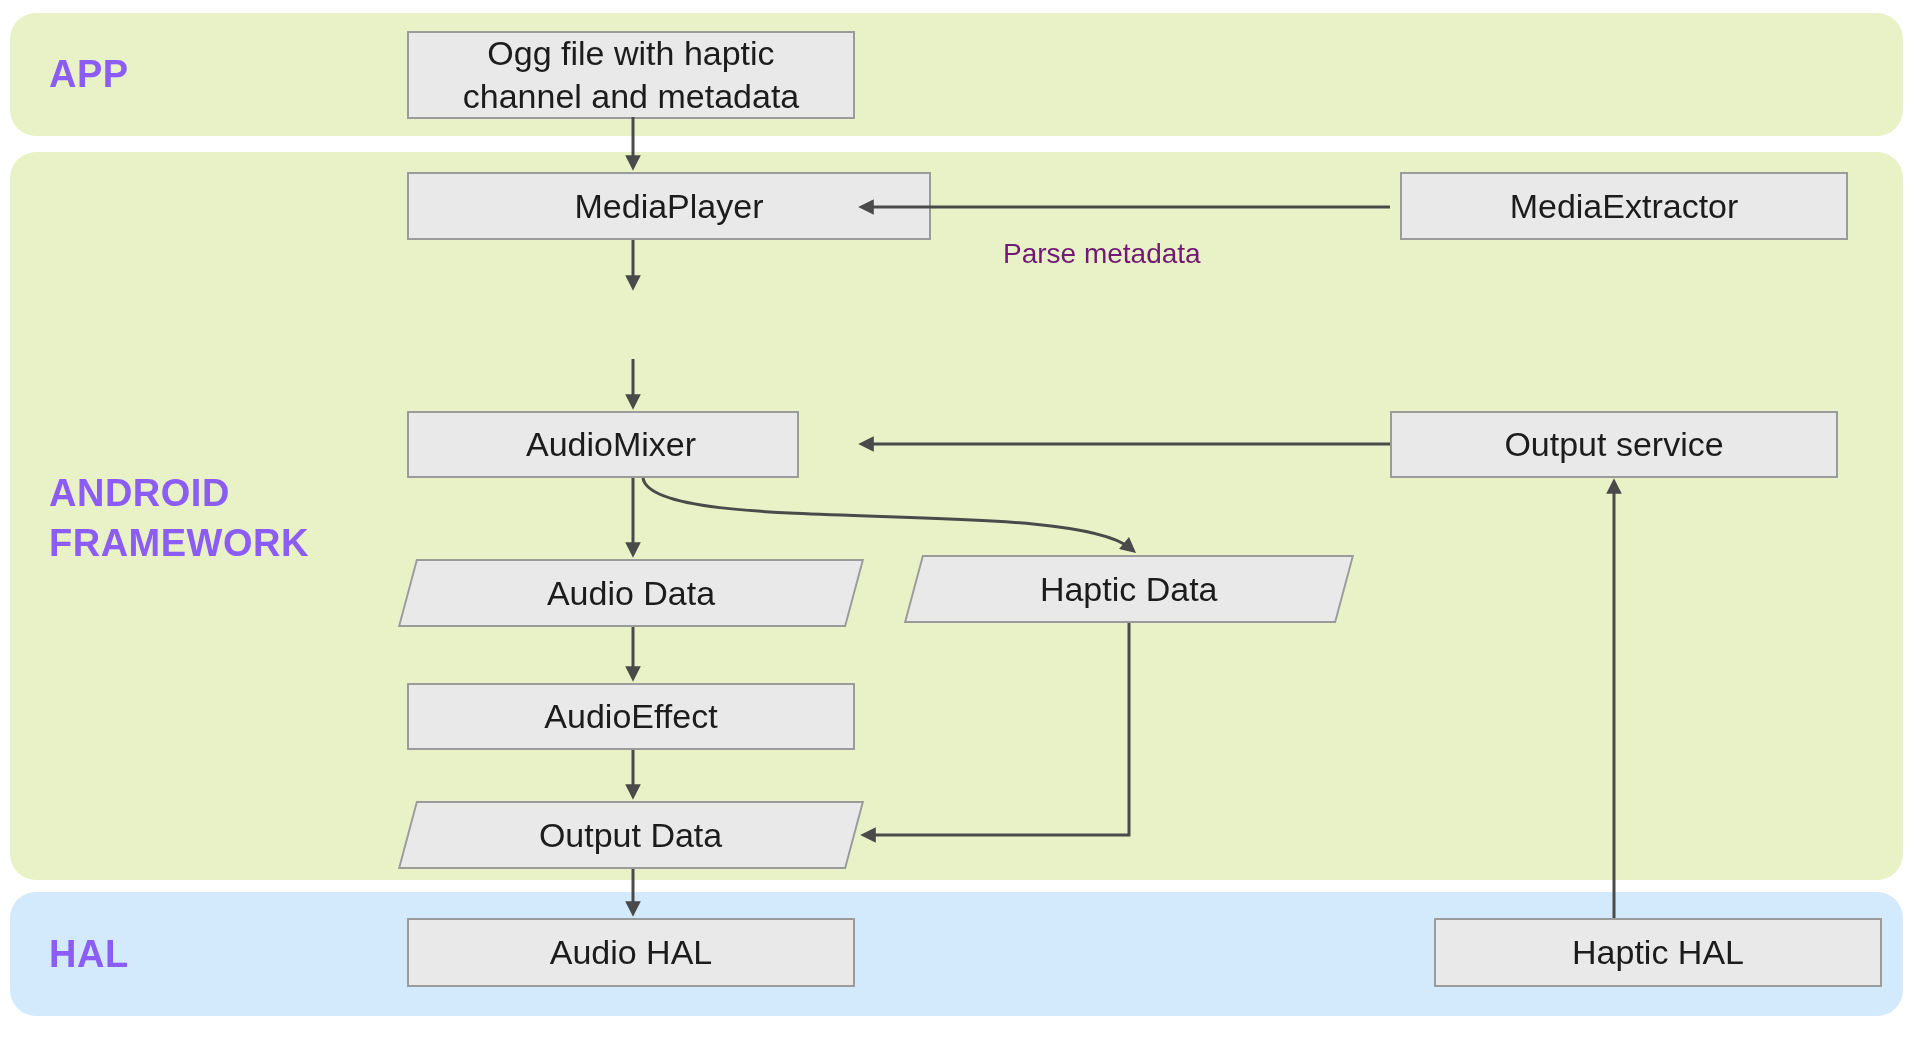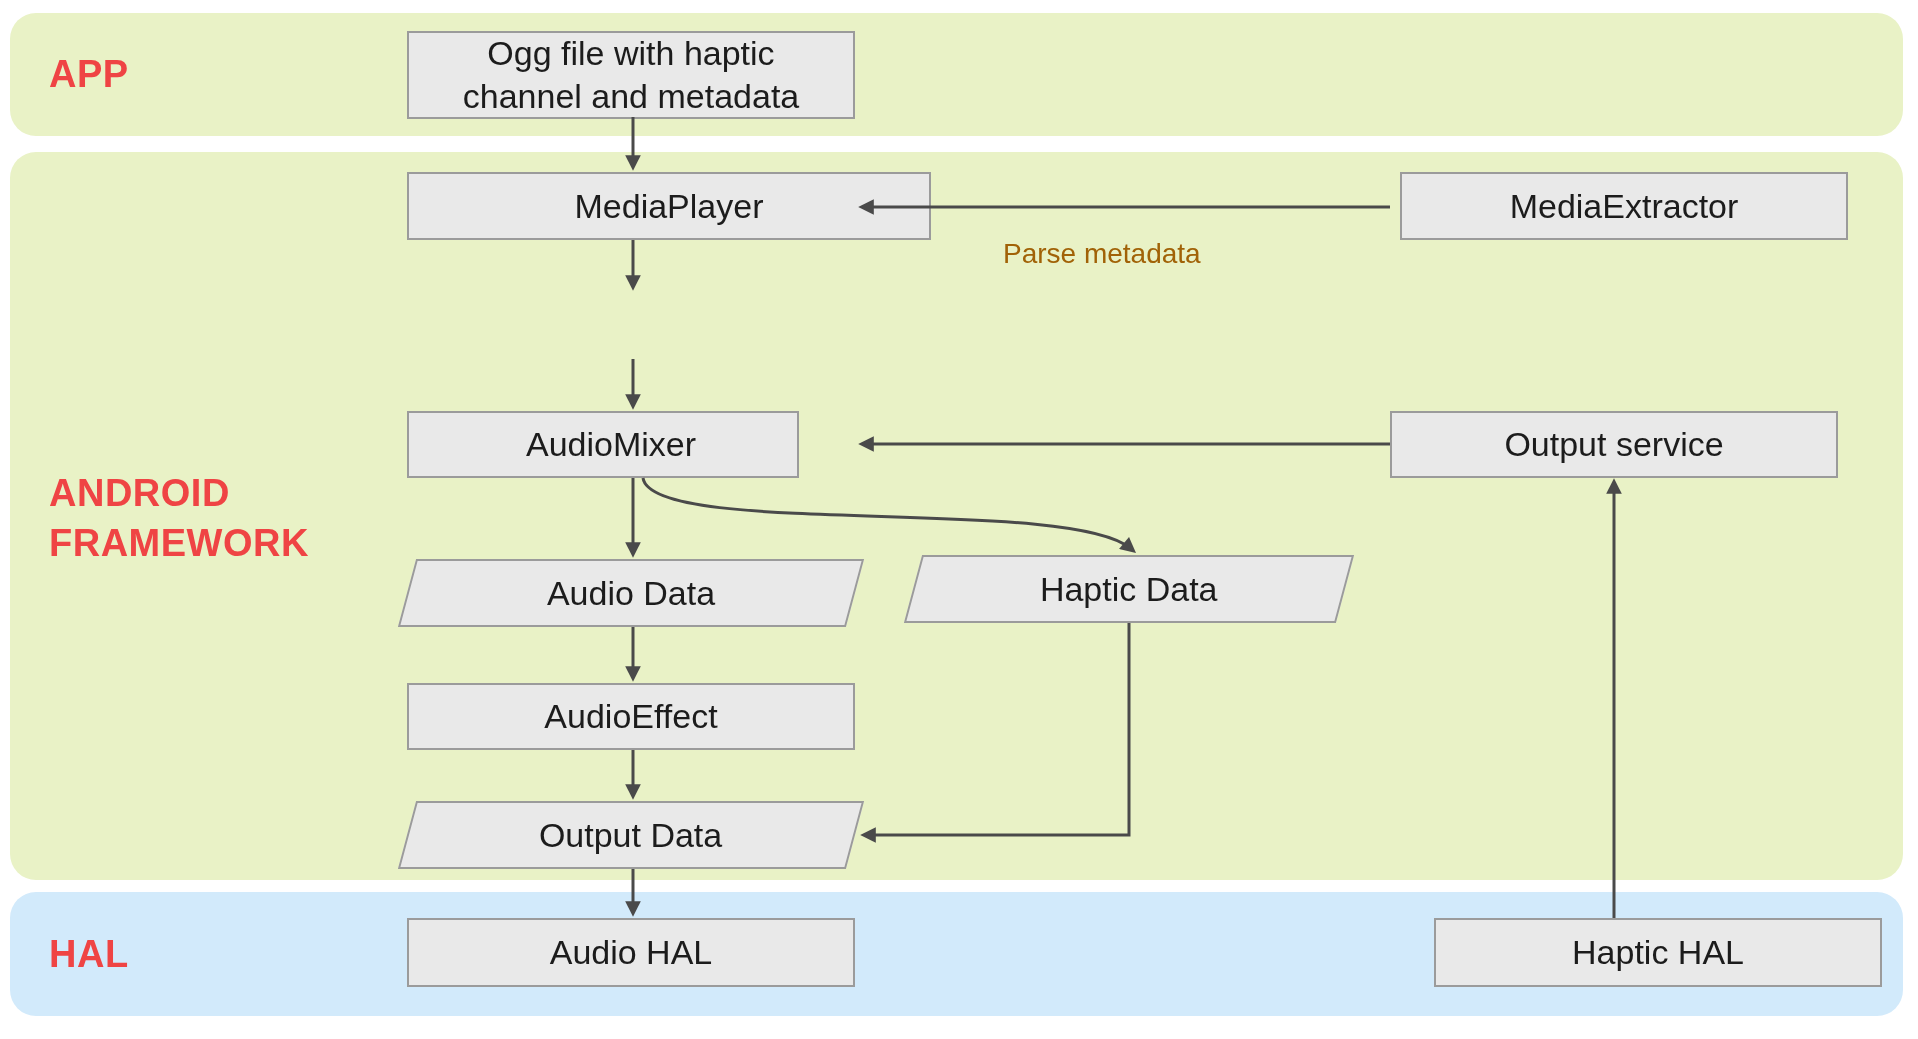--- a/index.html
+++ b/index.html
@@ -24,21 +24,21 @@
   }
   .band.green { background: #e9f2c6; }
   .band.blue  { background: #d2eafb; }
   .band-label {
     position: absolute;
     left: 49px;
     display: flex;
     align-items: center;
     font-size: 38px;
     font-weight: bold;
-    color: #ef4444;
+    color: #8b5cf6;
     line-height: 1.32;
     letter-spacing: 0.5px;
   }
   
   .node {
     position: absolute;
     background: #e9e9e9;
     border: 2px solid #9b9b9b;
     display: flex;
     align-items: center;
@@ -58,21 +58,21 @@
   .connectors {
     position: absolute;
     left: 0;
     top: 0;
     z-index: 3;
     pointer-events: none;
   }
   .edge-label {
     position: absolute;
     font-size: 28px;
-    color: #a16207;
+    color: #701a75;
     z-index: 3;
     white-space: nowrap;
   }
 </style>
 </head>
 <body>
 
 <div class="canvas">
 
   <div class="band green" style="top:13px;  height:123px;"></div>

